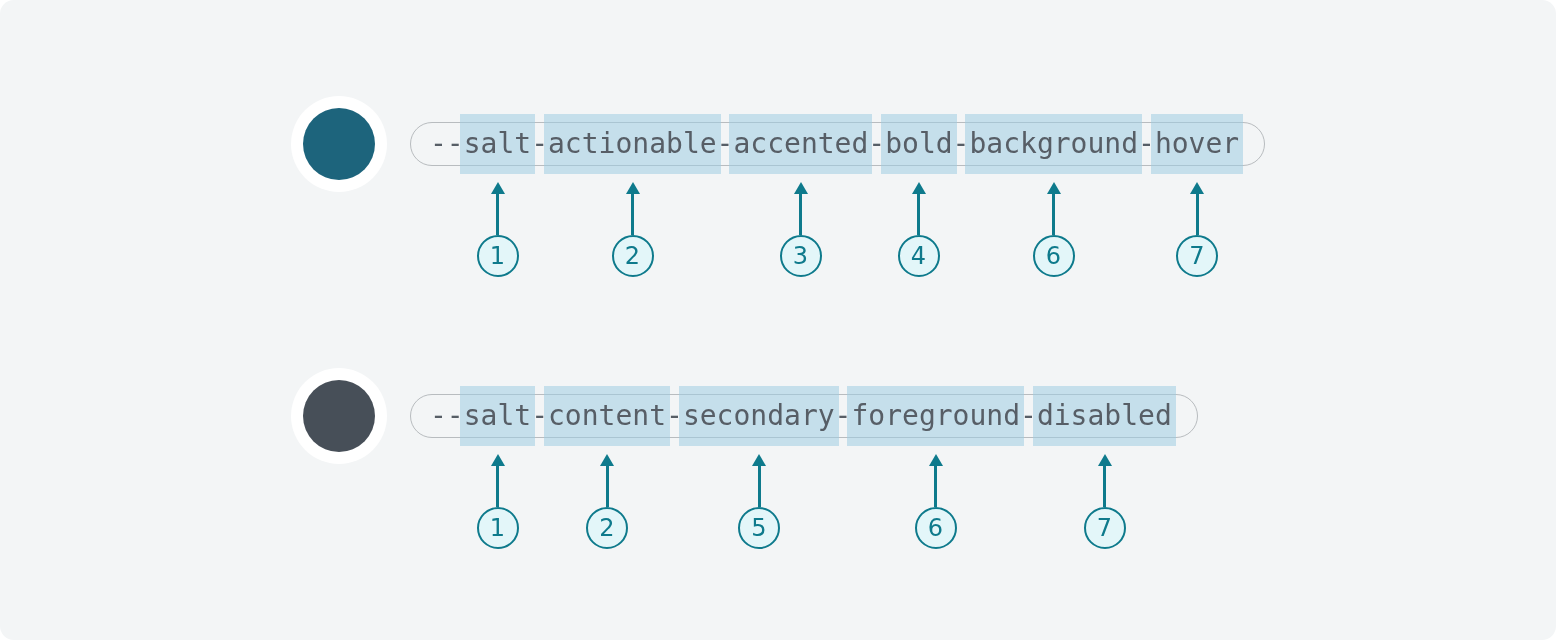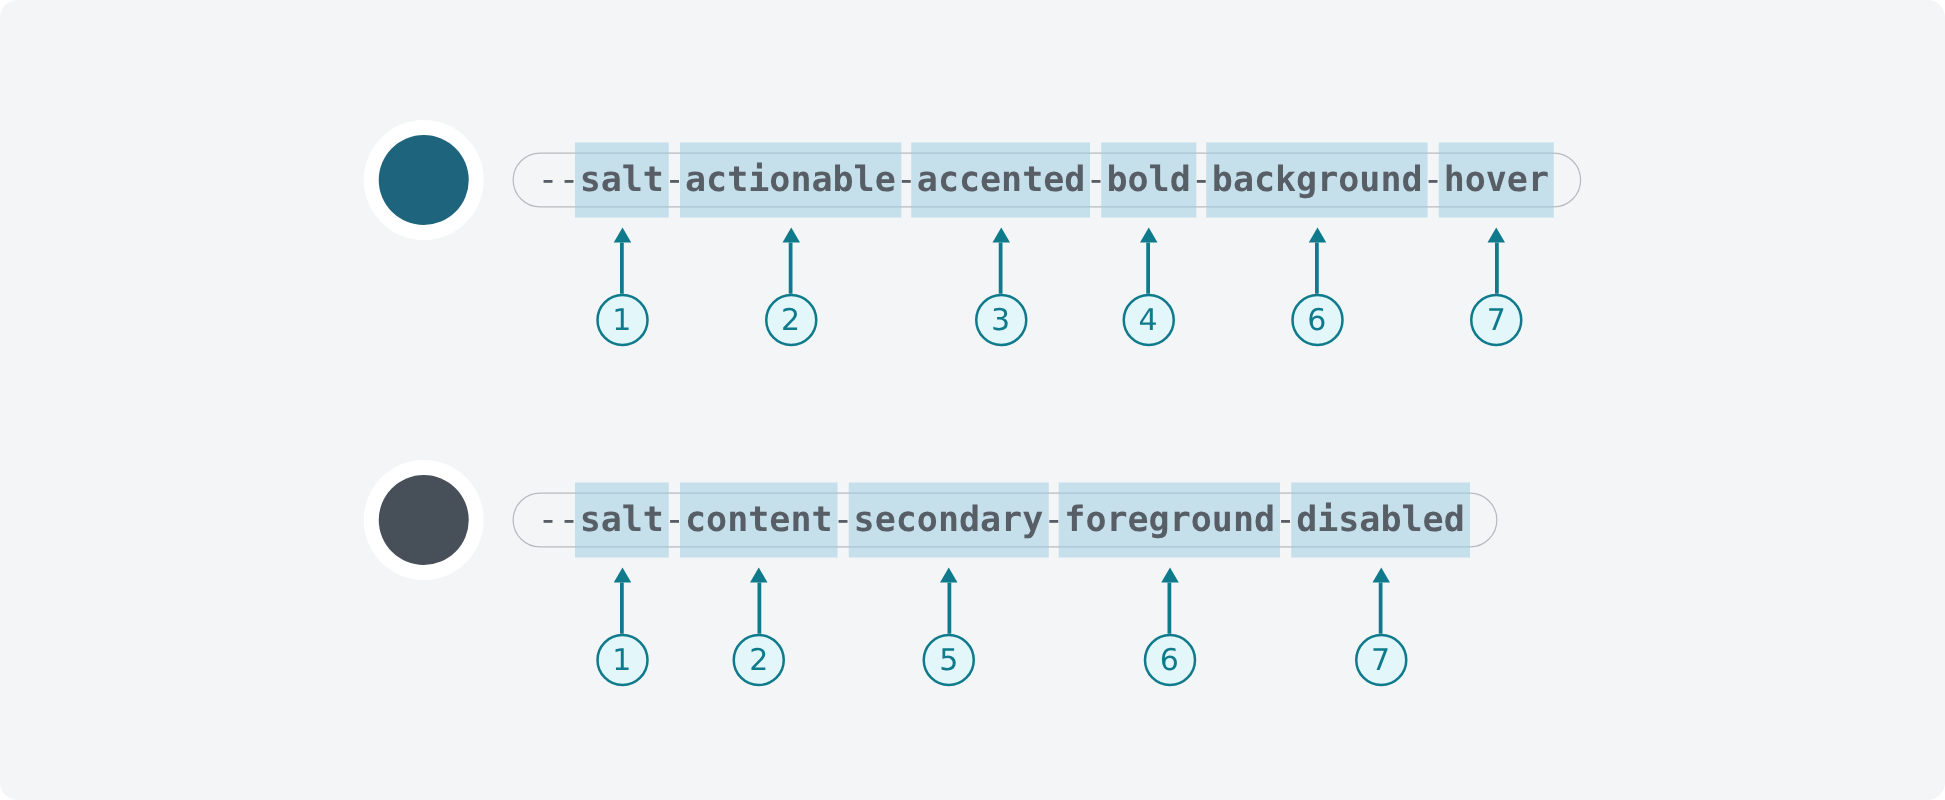--- a/index.html
+++ b/index.html
@@ -45,21 +45,21 @@
     z-index: 1;
   }
   .seg {
     position: relative; z-index: 2;
     display: inline-block;
     height: 60px; line-height: 60px;
     letter-spacing: 0;
   }
   .seg.hl {
     background: var(--highlight, rgba(158,204,226,0.55));
-    padding: 0 4px; margin: 0 -4px; font-weight: bold;
+    padding: 0 4px; margin: 0 -4px;
   }
 
   .callout {
     position: absolute; top: 68px;
     width: 44px; margin-left: -22px;
     display: flex; flex-direction: column; align-items: center;
   }
   .arrow-head {
     width: 0; height: 0;
     border-left: 7px solid transparent;

